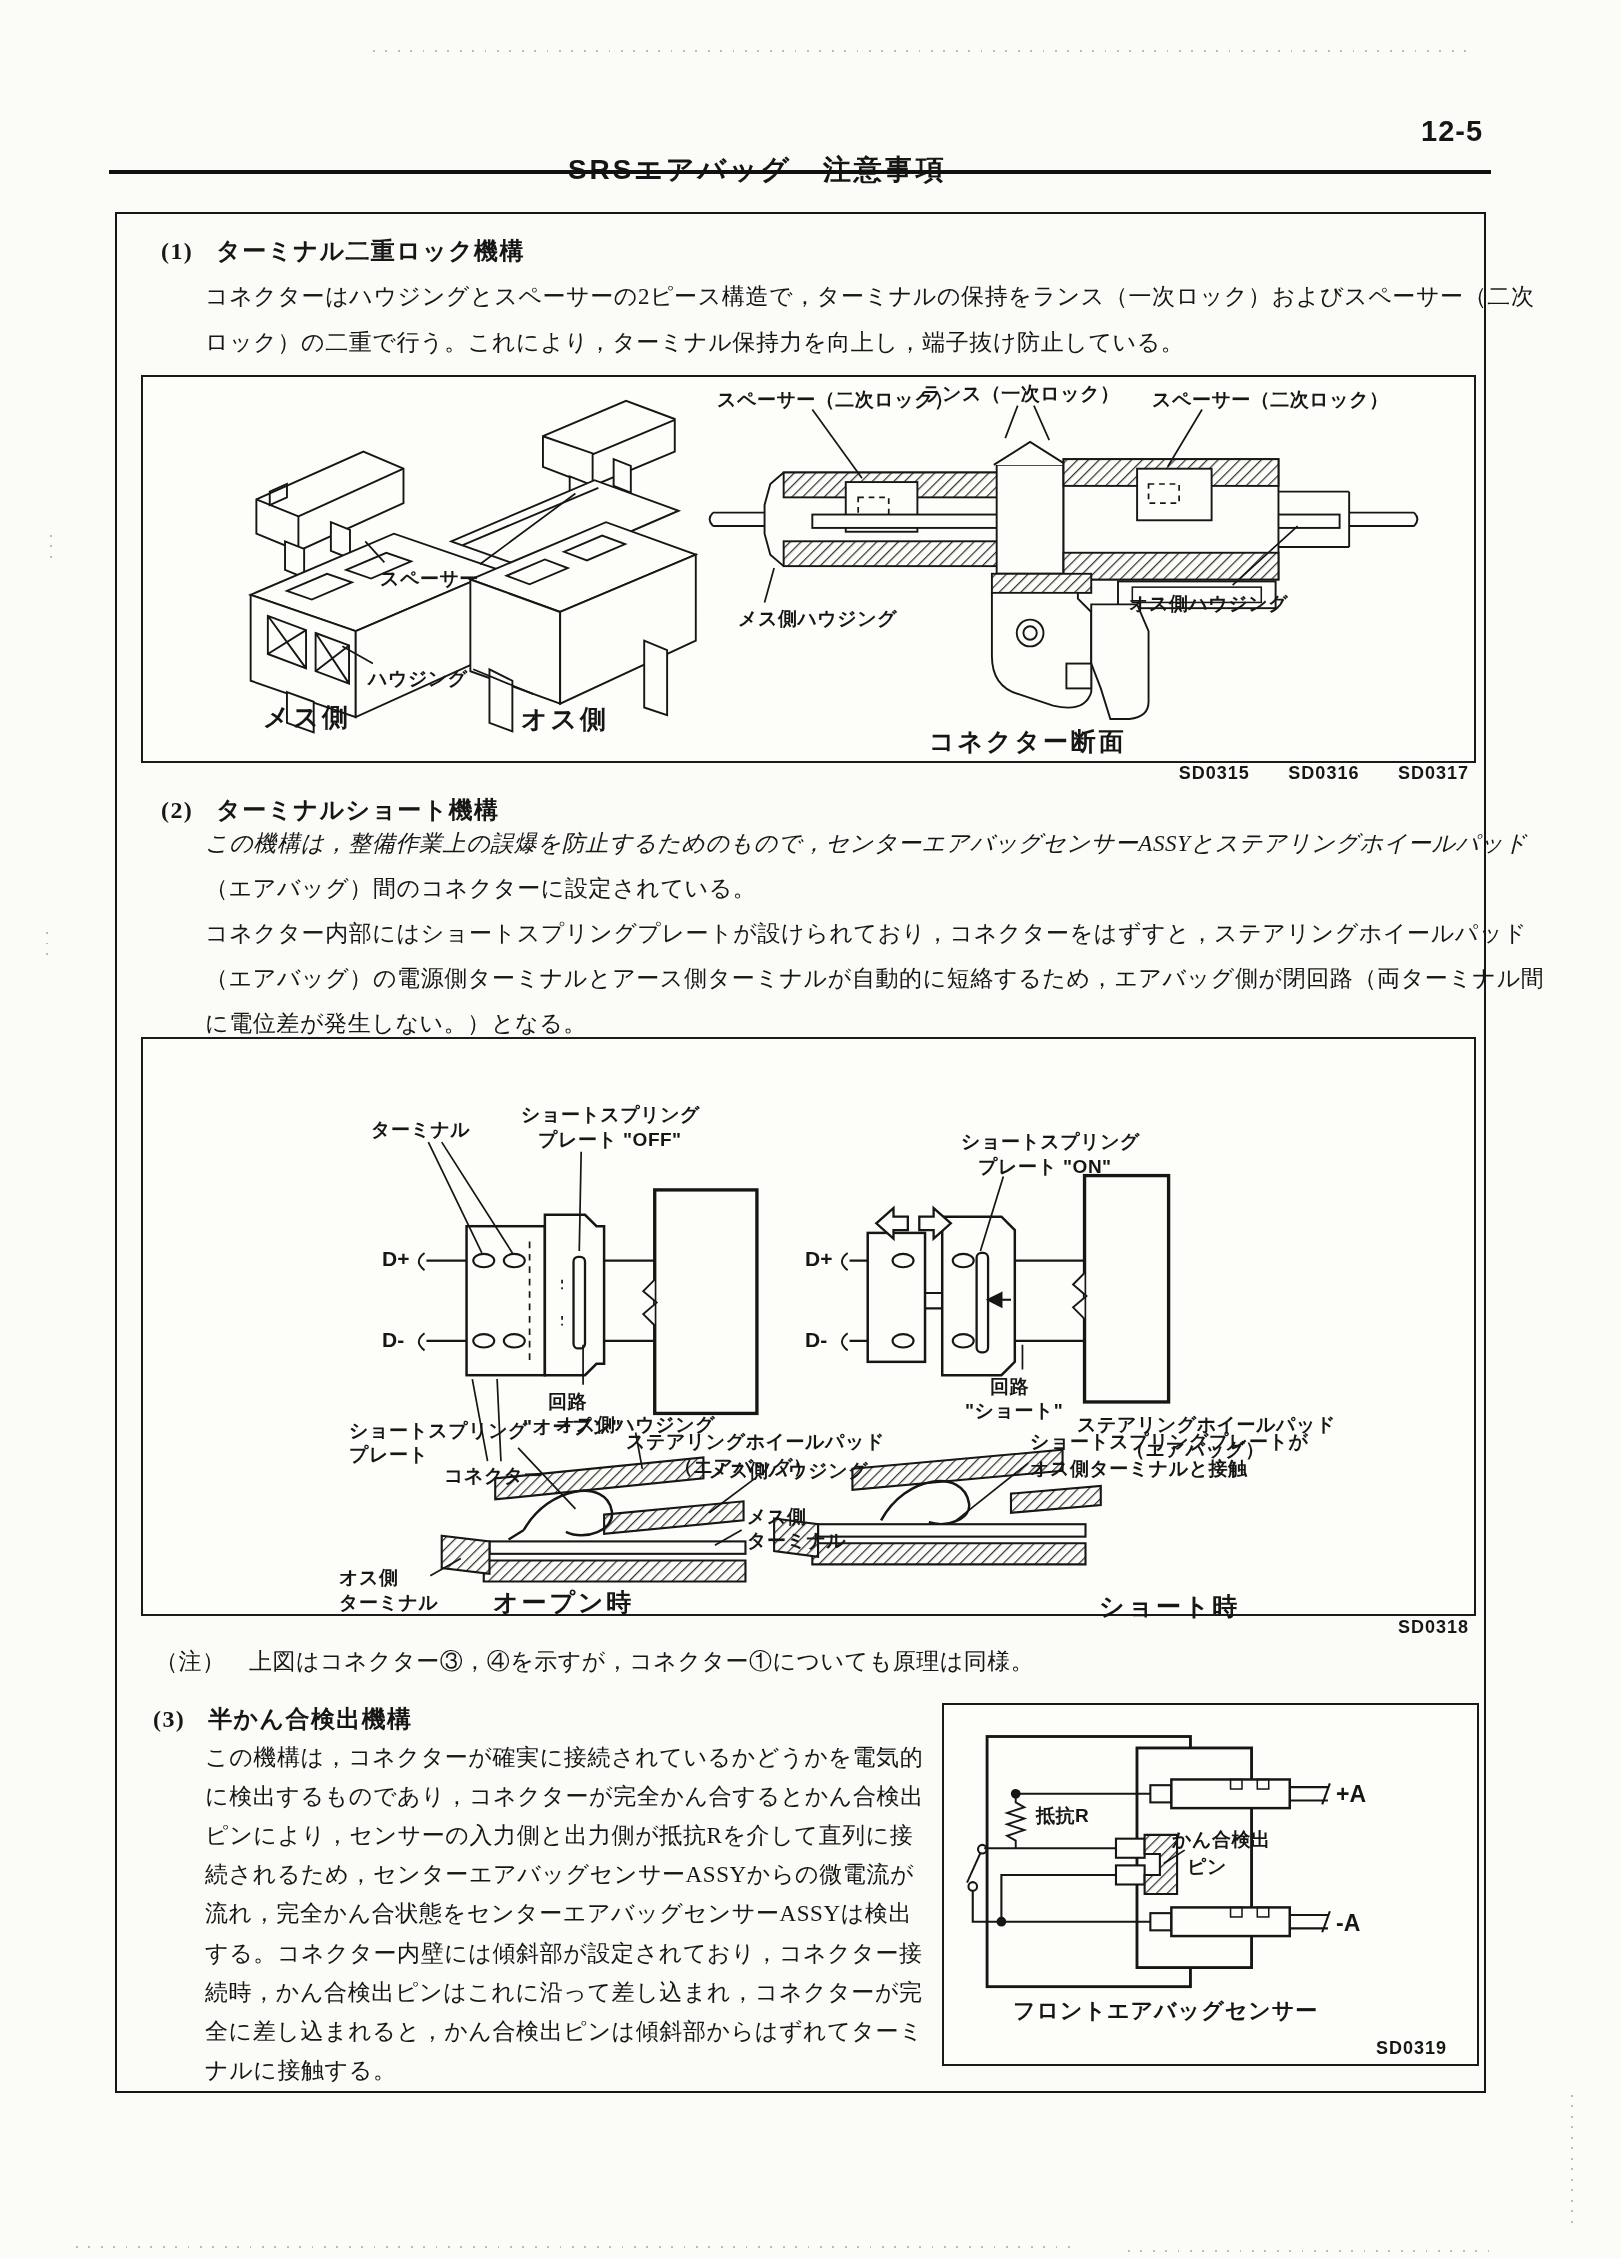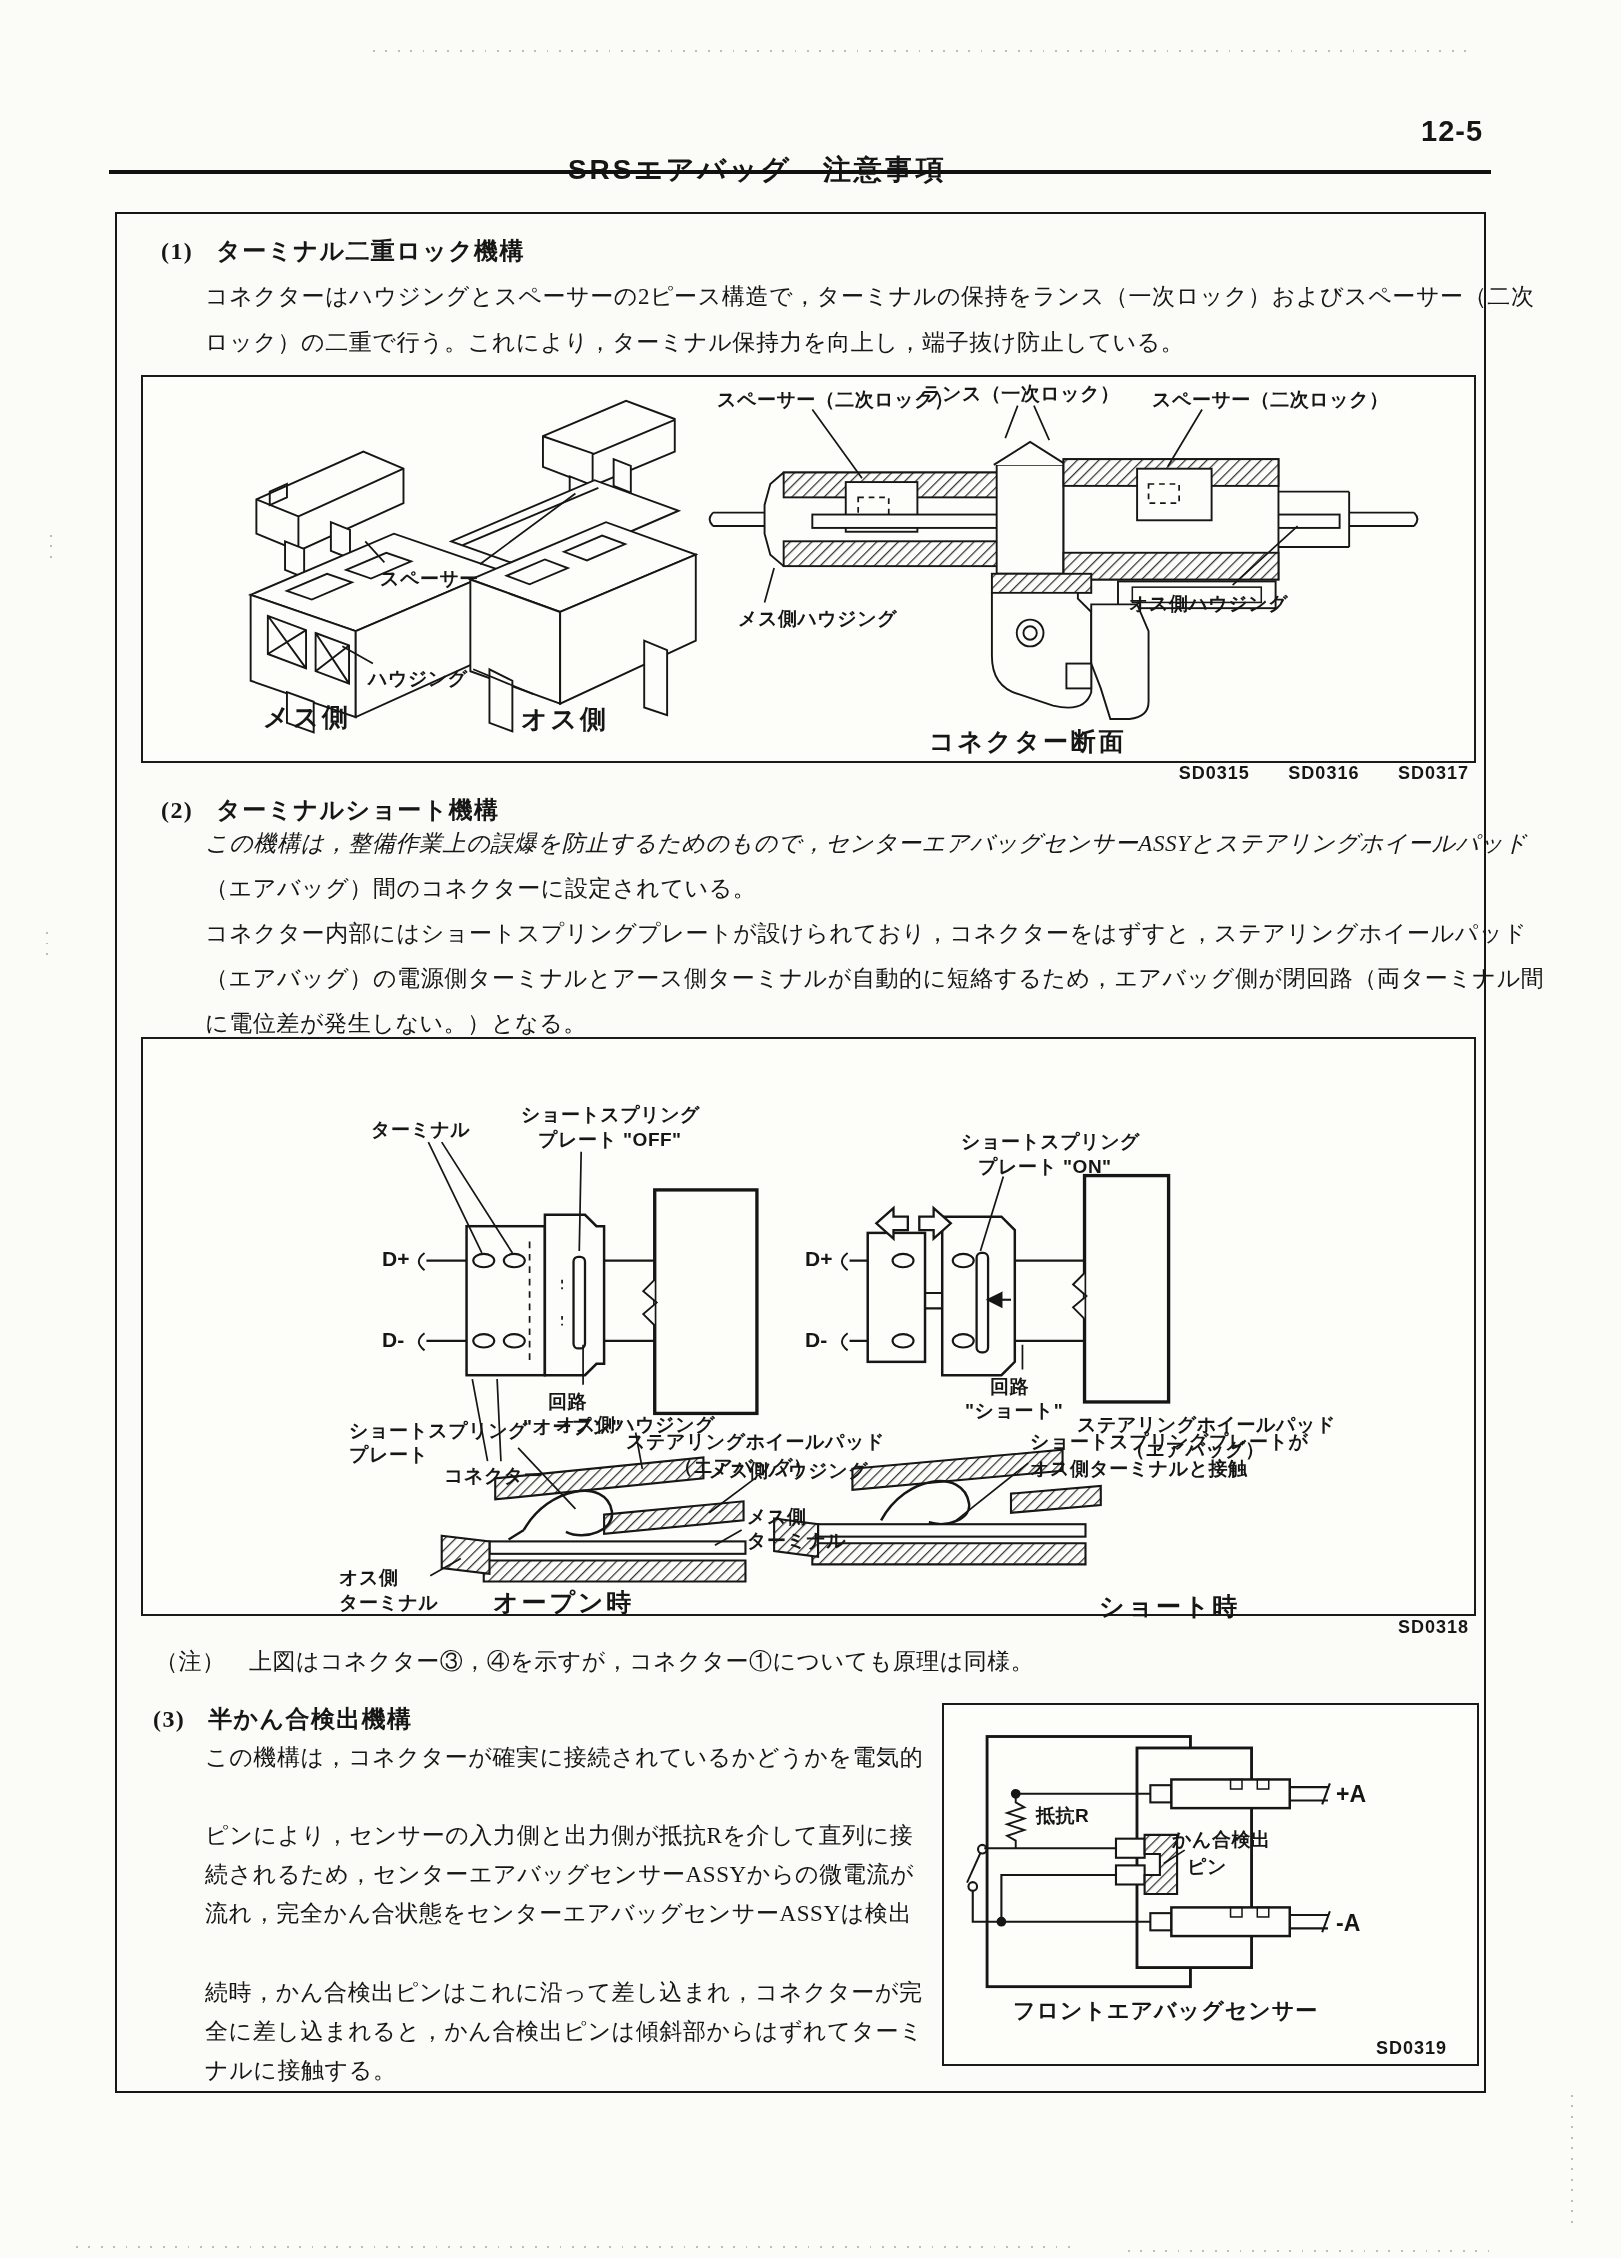--- a/index.html
+++ b/index.html
@@ -248,23 +248,25 @@
     <div class="lbl" style="left:887px;top:390px;">ショートスプリングプレートが</div>
     <div class="lbl" style="left:887px;top:417px;">オス側ターミナルと接触</div>
     <div class="cap" style="left:956px;top:543px;font-size:25px;margin-top:8px;">ショート時</div>
   </div>
   <div class="code" style="left:1398px;top:1617px;">SD0318</div>
 
   <div class="abs note" style="left:155px;top:1646px;">（注）　上図はコネクター③，④を示すが，コネクター①についても原理は同様。</div>
 
   <div class="abs sechead" style="left:153px;top:1703px;"><span class="num">(3)</span><span>半かん合検出機構</span></div>
   <div class="abs bodyline" style="left:205px;top:1742px;">この機構は，コネクターが確実に接続されているかどうかを電気的</div>
+  <div class="abs bodyline" style="left:205px;top:1781px;">に検出するものであり，コネクターが完全かん合するとかん合検出</div>
   <div class="abs bodyline" style="left:205px;top:1820px;">ピンにより，センサーの入力側と出力側が抵抗Rを介して直列に接</div>
   <div class="abs bodyline" style="left:205px;top:1859px;">続されるため，センターエアバッグセンサーASSYからの微電流が</div>
   <div class="abs bodyline" style="left:205px;top:1898px;">流れ，完全かん合状態をセンターエアバッグセンサーASSYは検出</div>
+  <div class="abs bodyline" style="left:205px;top:1938px;">する。コネクター内壁には傾斜部が設定されており，コネクター接</div>
   <div class="abs bodyline" style="left:205px;top:1977px;">続時，かん合検出ピンはこれに沿って差し込まれ，コネクターが完</div>
   <div class="abs bodyline" style="left:205px;top:2016px;">全に差し込まれると，かん合検出ピンは傾斜部からはずれてターミ</div>
   <div class="abs bodyline" style="left:205px;top:2055px;">ナルに接触する。</div>
 
   <div class="figbox" style="left:942px;top:1703px;width:533px;height:359px;">
     <svg class="art" width="533" height="359" viewBox="0 0 558 376">
       <defs>
         <pattern id="h3" width="8" height="8" patternUnits="userSpaceOnUse" patternTransform="rotate(45)">
           <rect width="8" height="8" fill="#fdfdfa"></rect>
             <line x1="0" y1="0" x2="0" y2="8" stroke="#333" stroke-width="2.6"></line>

